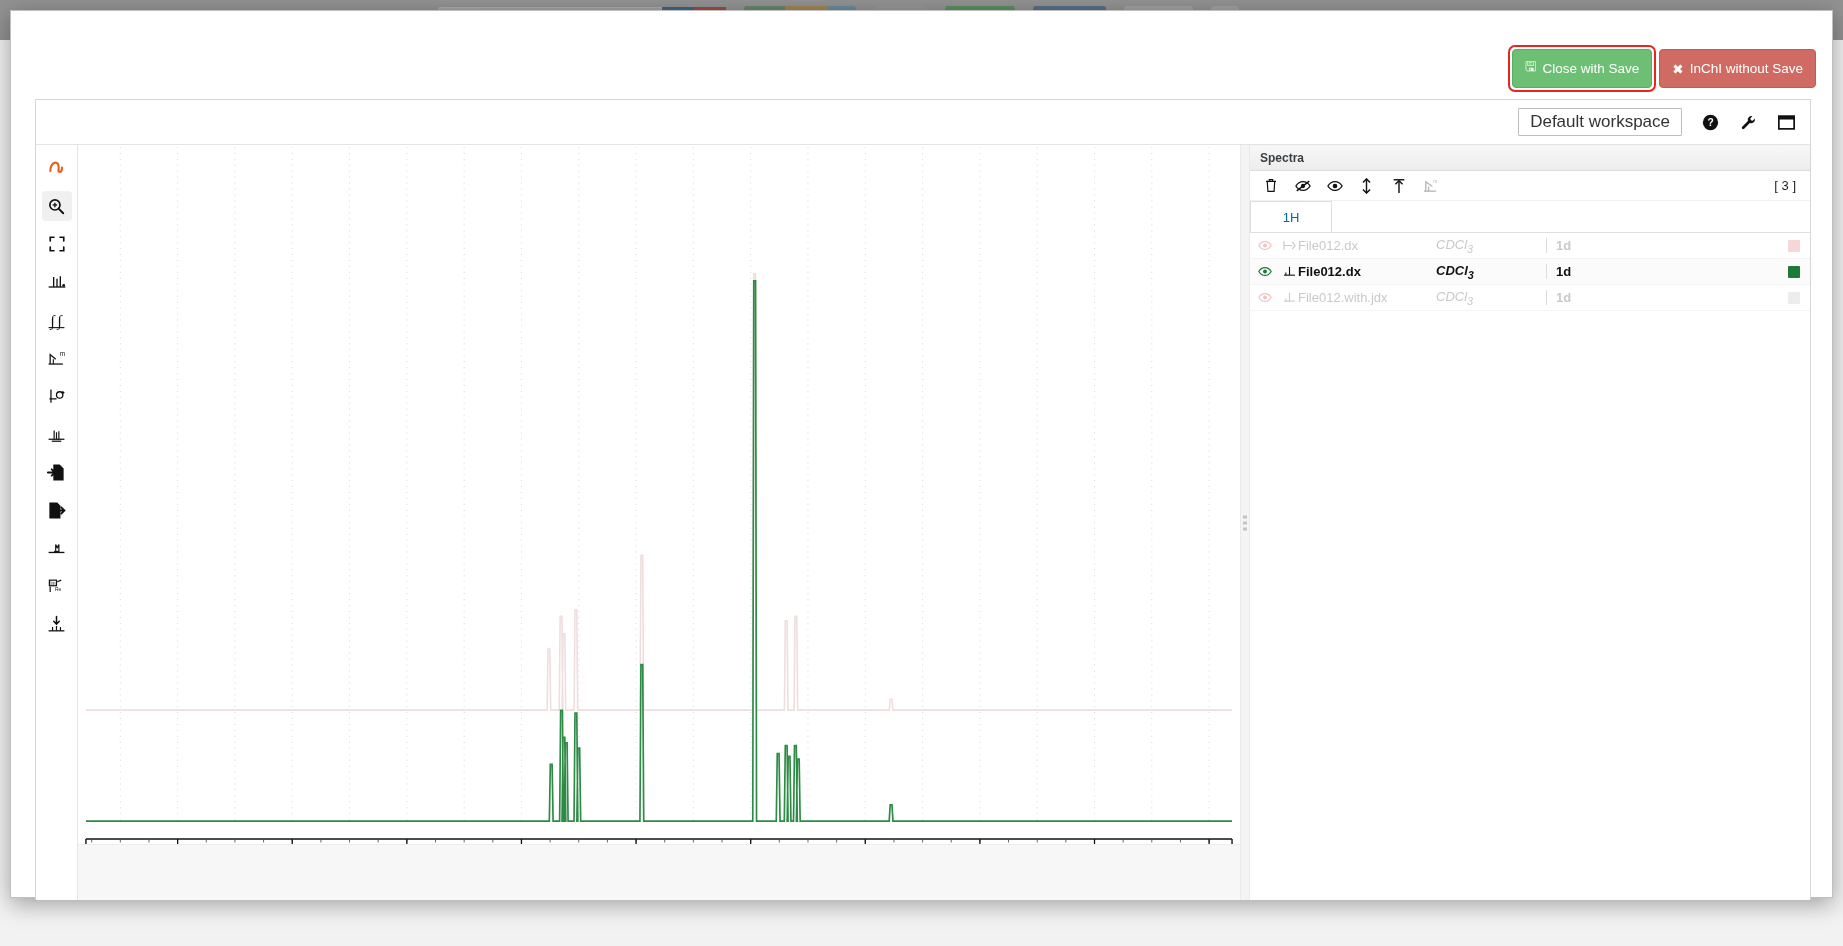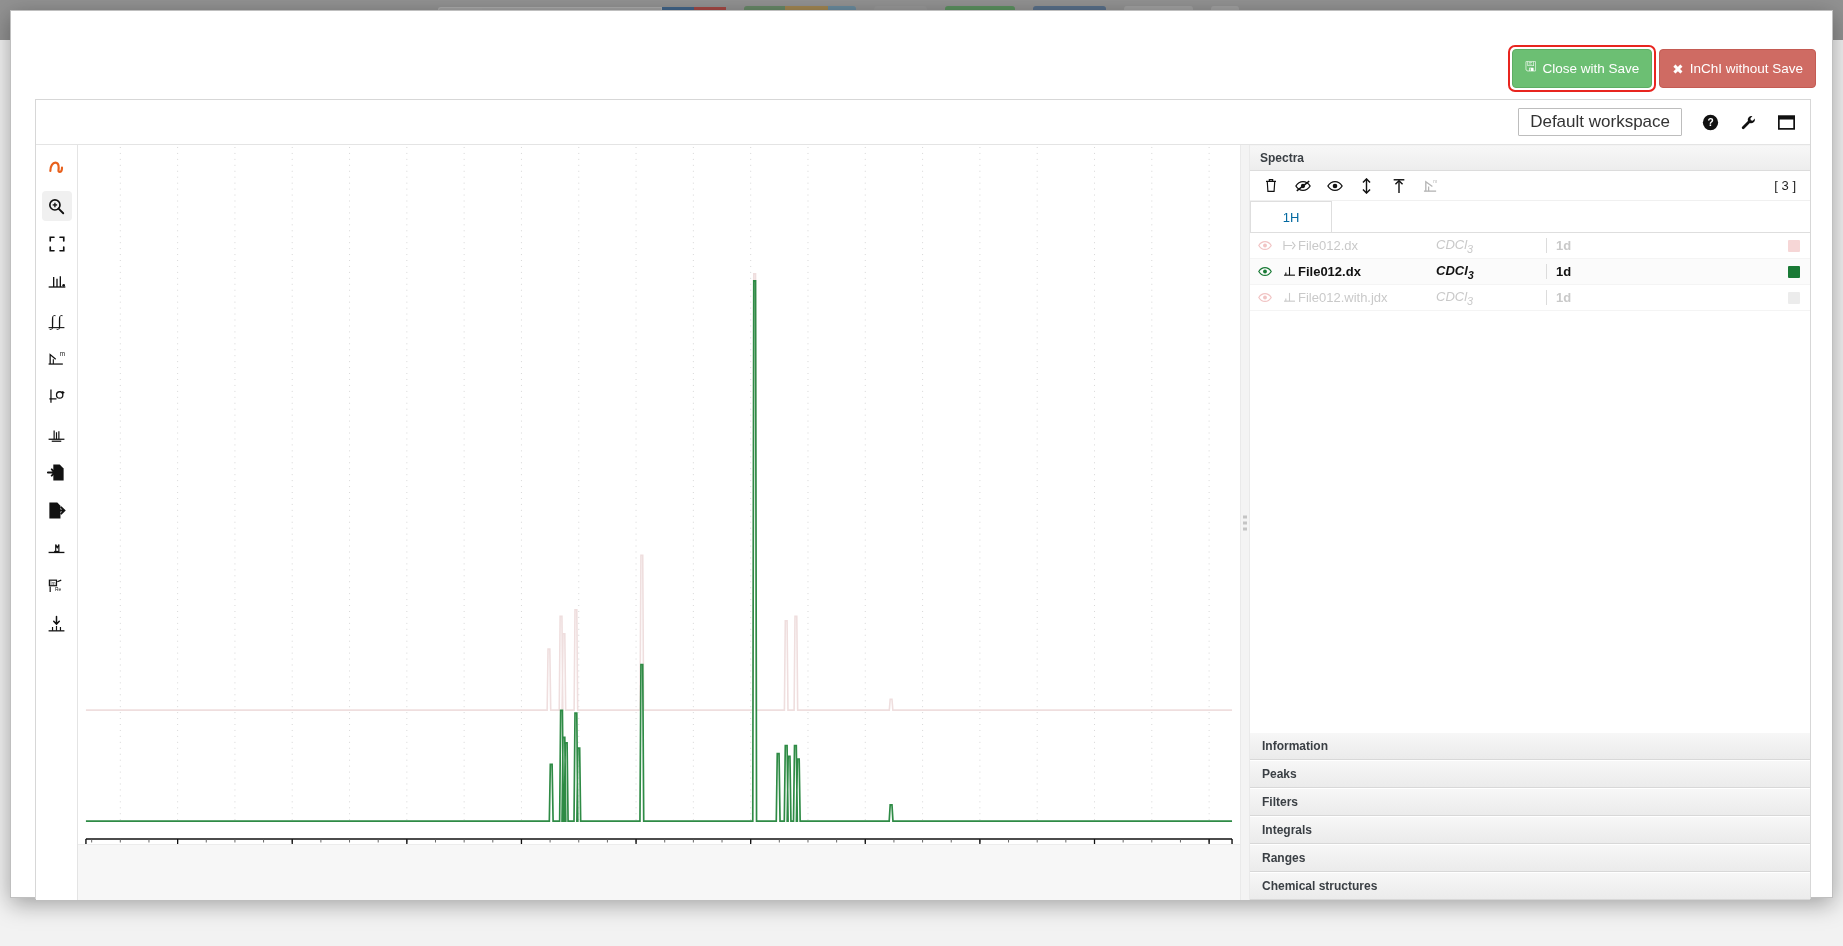--- a/index.html
+++ b/index.html
@@ -557,25 +557,17 @@
                 </svg>
               </span>
               <span class="sr-name">File012.with.jdx</span>
               <span class="sr-solv">CDCl<sub>3</sub></span>
               <span class="sr-sep"></span>
               <span class="sr-dim">1d</span>
               <span class="sr-color" style="background:#ececec"></span>
             </div>
           </div>
 
-        <div id="accordions">
-            <div class="acc-item">Information</div>
-            <div class="acc-item">Peaks</div>
-            <div class="acc-item">Filters</div>
-            <div class="acc-item">Integrals</div>
-            <div class="acc-item">Ranges</div>
-            <div class="acc-item">Chemical structures</div>
-          </div>
       </div>
 
     </div>
   </div>
 </div>
 
 </body></html>

